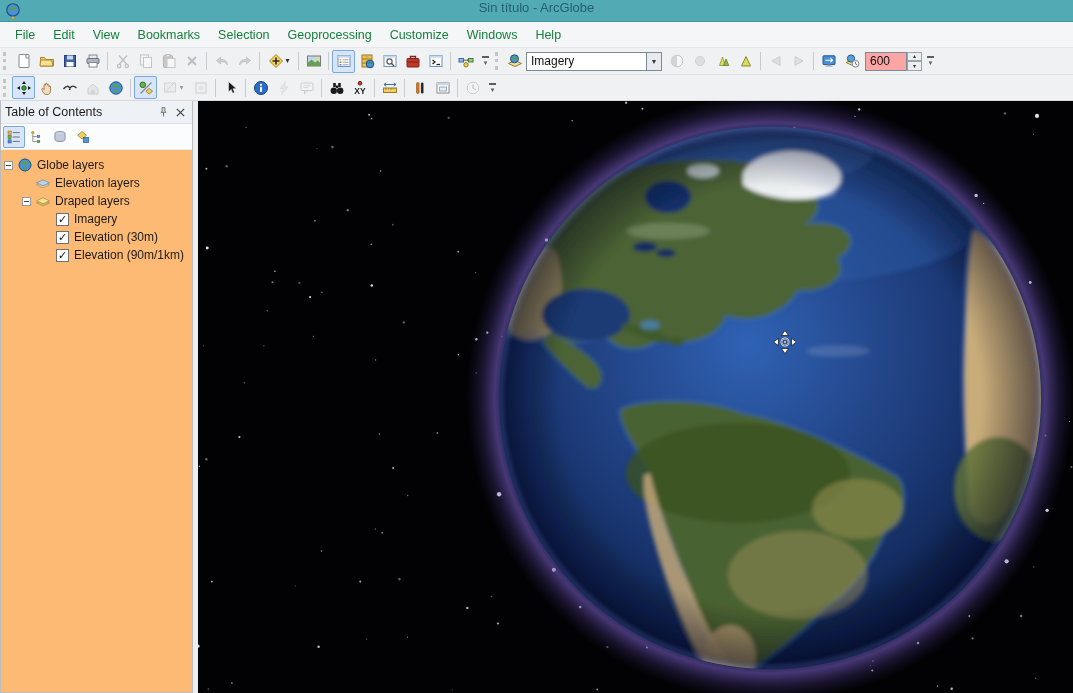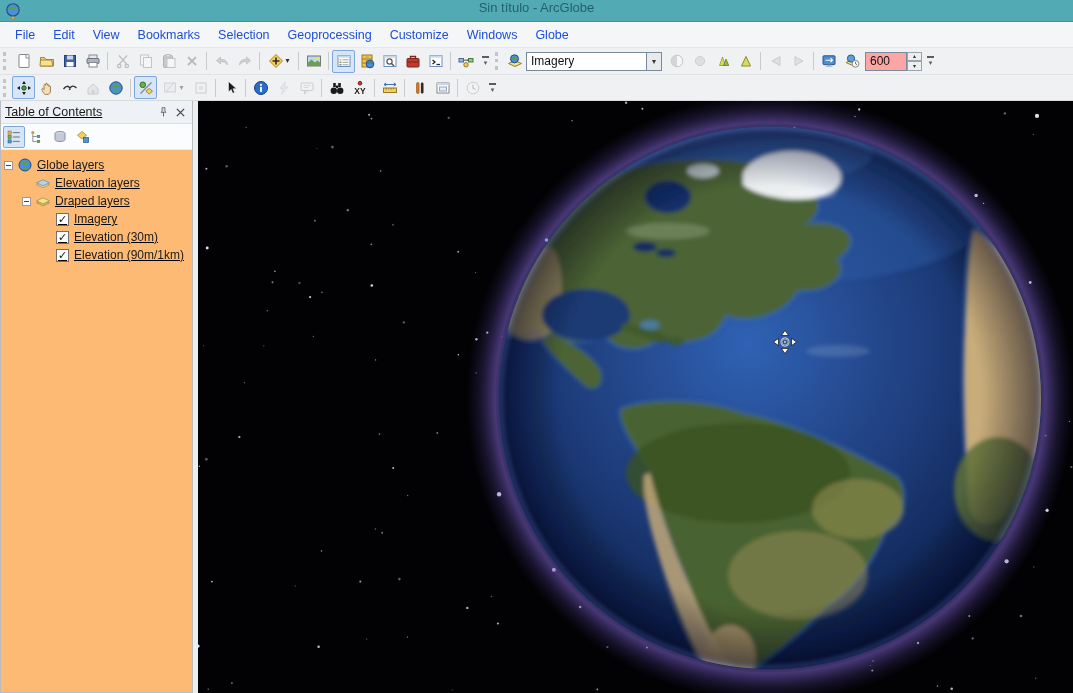--- a/index.html
+++ b/index.html
@@ -8,21 +8,21 @@
 
   
   .titlebar { height:22px; background:#52abb4; border-bottom:1px solid #3d96a0; position:relative;
               display:flex; }
   .titlebar .appico { position:absolute; left:4px; top:2px; width:18px; height:18px; }
   .titlebar .title { width:100%; text-align:center; font-size:13px; color:#21606c; }
 
   
   .menubar { height:26px; background:#f5f6f7; display:flex; align-items:stretch; padding-left:6px;
              border-bottom:1px solid #e6e8ea; }
-  .menu-item { font-size:12.5px; color:#1d4ed8; padding:0 9px; display:flex; align-items:center; }
+  .menu-item { font-size:12.5px; color:#15803d; padding:0 9px; display:flex; align-items:center; }
 
   
   .toolbar-row { display:flex; align-items:center; background:#f0f1f3; }
   .toolbar-row.r1 { height:27px; border-bottom:1px solid #e2e3e6; }
   .toolbar-row.r2 { height:26px; border-bottom:1px solid #d7d9dc; }
   .tgrip { width:5px; height:18px; border-left:3px dotted #c2c4c7; margin:0 4px 0 3px; }
   .tbtn { width:23px; height:23px; display:flex; align-items:center; justify-content:center;
           border:1px solid transparent; border-radius:2px; flex:0 0 auto; }
   .tbtn.active { background:#d6e6f8; border-color:#7da7d8; }
   .tbtn.disabled { opacity:.42; filter:grayscale(.9); }
@@ -48,21 +48,21 @@
   .spin-field { width:42px; height:19px; background:#fca5a5; border:1px solid #7a8a9a;
                 font-size:12px; color:#111; display:flex; align-items:center; padding-left:4px; }
   .spin-btns { display:flex; flex-direction:column; }
   .spin-btns span { width:15px; height:9.5px; border:1px solid #9aa4ae; background:#eceef0;
                     font-size:6px; color:#333; display:flex; align-items:center; justify-content:center;
                     line-height:1; }
 
   
   .main { display:flex; height:592px; }
   .toc-panel { width:193px; background:#fff; border:1px solid #b9bcc0; border-top:none;
-               display:flex; flex-direction:column;text-decoration:underline; }
+               display:flex; flex-direction:column; }
   .toc-header { height:23px; background:#eef1f6; border-bottom:1px solid #dde1e7; display:flex;
                 align-items:center; padding:0 3px 0 4px; }
   .toc-title { flex:1; font-size:12.5px; color:#1a1a1a; }
   .toc-hbtn { width:17px; height:17px; display:flex; align-items:center; justify-content:center; }
   .toc-hbtn .ico { width:13px; height:13px; }
   .toc-toolbar { height:26px; display:flex; align-items:center; gap:1px; padding:0 2px;
                  border-bottom:1px solid #e8eaee; background:#fbfcfd; }
   .toc-tbtn { width:22px; height:22px; display:flex; align-items:center; justify-content:center;
               border:1px solid transparent; border-radius:2px; }
   .toc-tbtn.active { background:#d6e6f8; border-color:#7da7d8; }
@@ -360,21 +360,21 @@
 
 <div class="menubar" id="menubar">
     <div class="menu-item">File</div>
     <div class="menu-item">Edit</div>
     <div class="menu-item">View</div>
     <div class="menu-item">Bookmarks</div>
     <div class="menu-item">Selection</div>
     <div class="menu-item">Geoprocessing</div>
     <div class="menu-item">Customize</div>
     <div class="menu-item">Windows</div>
-    <div class="menu-item">Globe</div>
+    <div class="menu-item">Help</div>
   </div>
 
 <div class="toolbar-row r1">
   <div class="tgrip"></div>
   <span id="tb-standard" style="display:flex;align-items:center;">
       <div class="tbtn">
         <svg class="ico">
           <use href="#i-page"></use>
         </svg>
       </div>

